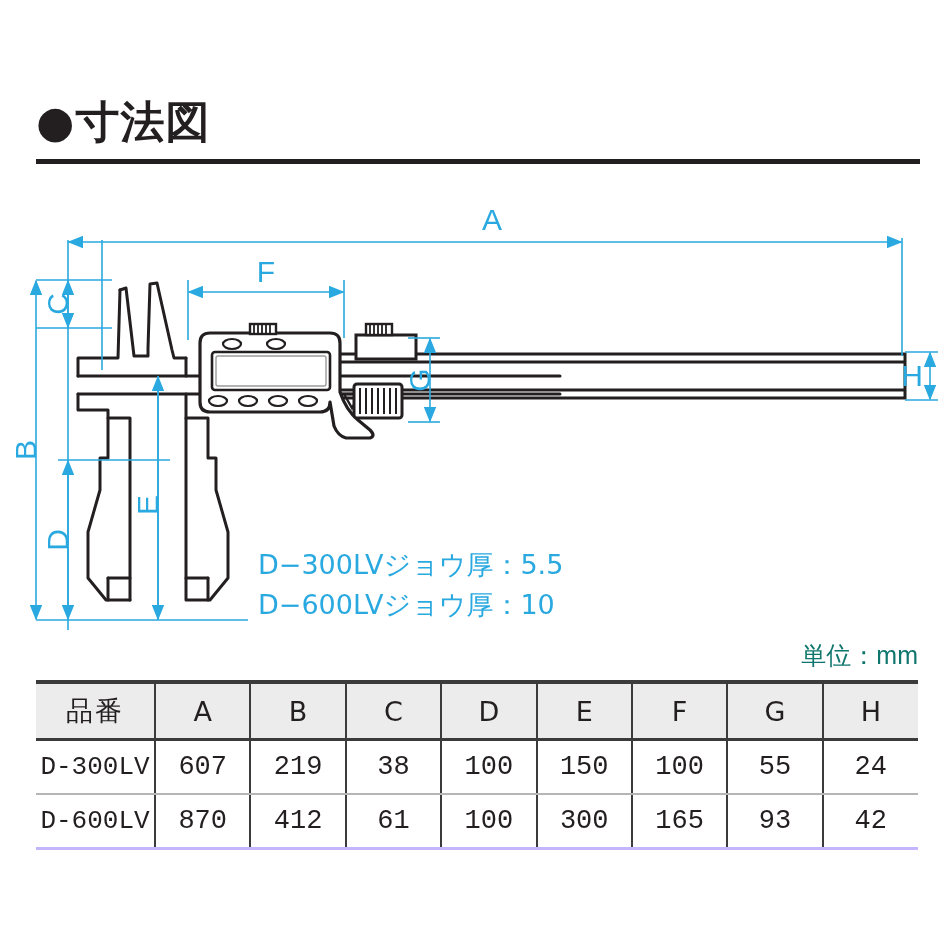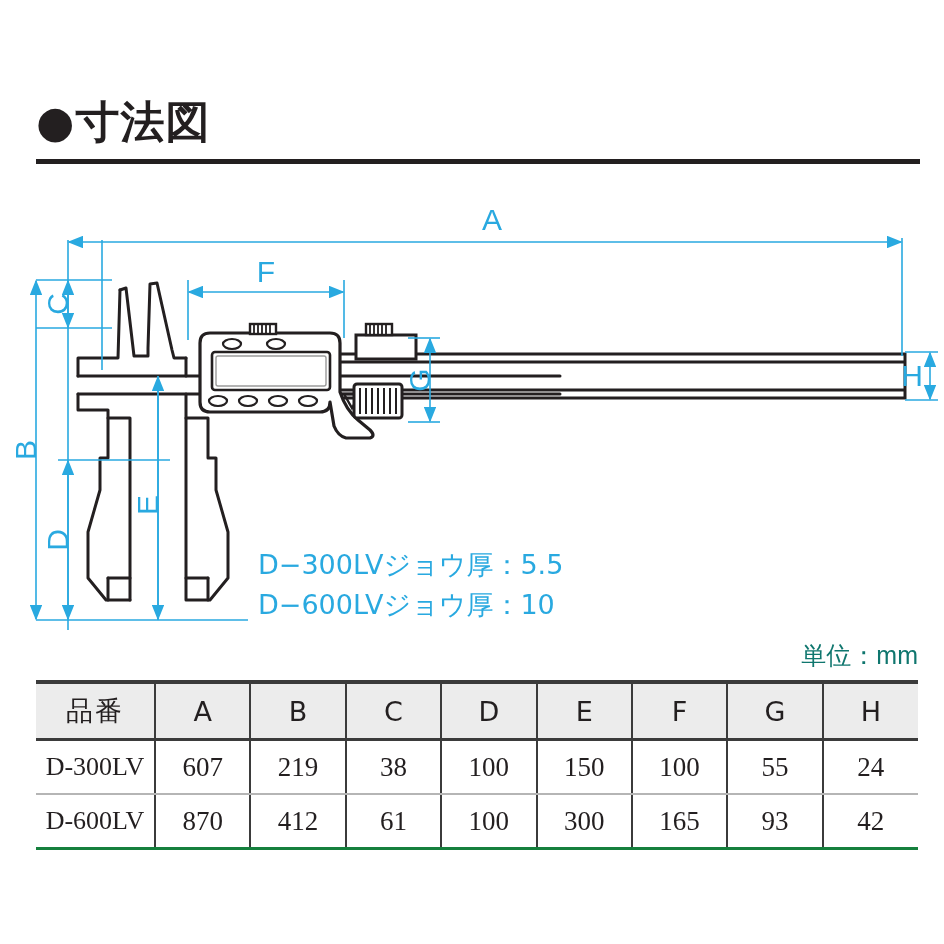--- a/index.html
+++ b/index.html
@@ -103,24 +103,24 @@
     background: #ececec;
     font-weight: 400;
     border-top: 4px solid #3b3b3b;
     border-bottom: 3px solid #3b3b3b;
     height: 54px;
     font-family: "DejaVu Sans", "Liberation Sans", sans-serif;
   }
   table.spec-table tbody td {
     background: #ffffff;
     border-bottom: 2px solid #b5b5b5;
-    font-family: Liberation Serif, serif;
+    font-family: Liberation Mono, monospace;
   }
   table.spec-table tbody tr:last-child td {
-    border-bottom: 3px solid #15803d;
+    border-bottom: 3px solid #c4b5fd;
   }
   table.spec-table td.model-cell {
     font-size: 26px;
   }
   table.spec-table th.model-head {
     letter-spacing: 2px;
   }
 </style>
 </head>
 <body>

